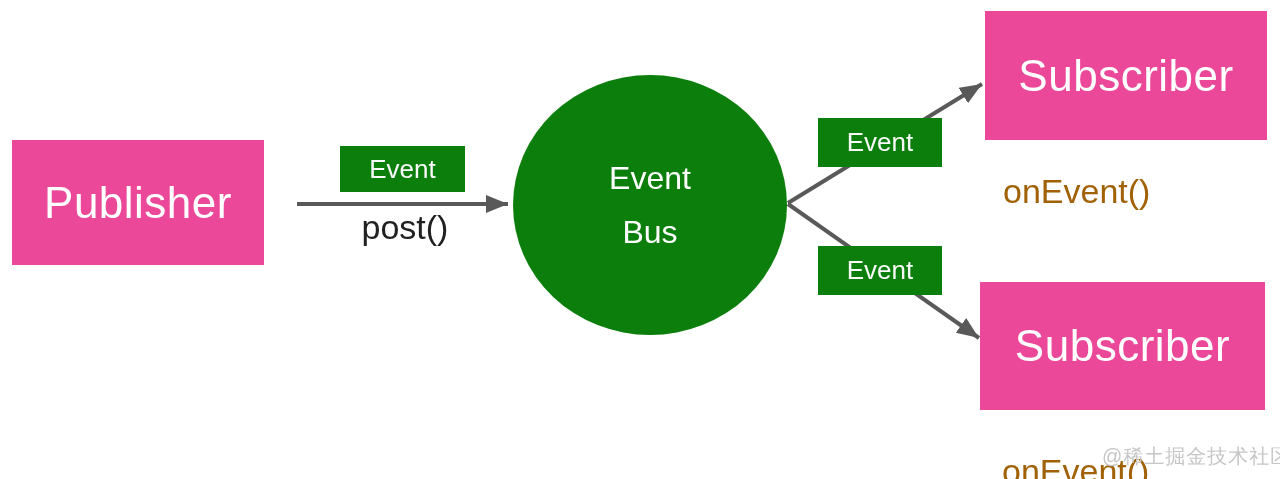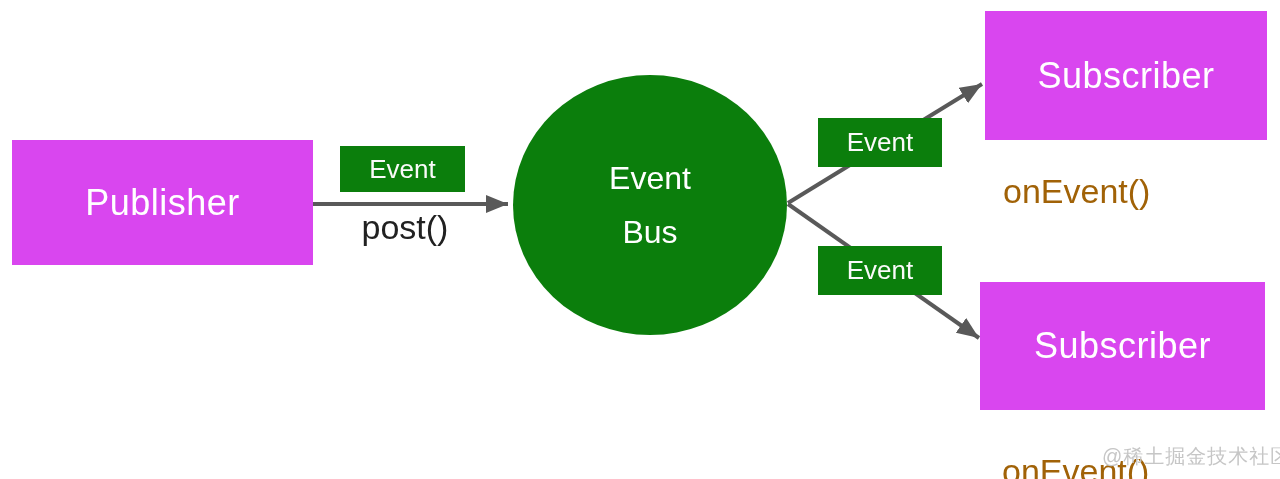--- a/index.html
+++ b/index.html
@@ -16,26 +16,26 @@
     overflow: hidden;
   }
   svg.arrows {
     position: absolute;
     left: 0; top: 0;
     width: 1280px; height: 479px;
     z-index: 1;
   }
   .node-box {
     position: absolute;
-    background: #d946ef;
+    background: #ec4899;
     color: #ffffff;
     display: flex;
     align-items: center;
     justify-content: center;
-    font-size: 36px;
+    font-size: 44px;
     font-weight: 400;
     letter-spacing: 0.5px;
     z-index: 2;
   }
   .event-tag {
     position: absolute;
     background: #0b7e0c;
     color: #fafafa;
     display: flex;
     align-items: center;
@@ -96,21 +96,21 @@
     <defs>
       <marker id="arrowhead" markerUnits="userSpaceOnUse" markerWidth="24" markerHeight="20" refX="22" refY="9" orient="auto">
         <polygon points="0,0 22,9 0,18" fill="#595959"></polygon>
       </marker>
     </defs>
     <line x1="297" y1="204" x2="508" y2="204" stroke="#595959" stroke-width="4" marker-end="url(#arrowhead)"></line>
     <line x1="788" y1="203" x2="982" y2="84" stroke="#595959" stroke-width="4" marker-end="url(#arrowhead)"></line>
     <line x1="788" y1="204" x2="979" y2="338" stroke="#595959" stroke-width="4" marker-end="url(#arrowhead)"></line>
   </svg>
 
-  <div class="node-box" style="left:12px; top:140px; width:301px; height:125px;justify-content:center;">
+  <div class="node-box" style="left:12px; top:140px; width:252px; height:125px;justify-content:center;">
     <span>Publisher</span>
   </div>
 
   <div class="event-tag" style="left:340px; top:146px; width:125px; height:46px;">
     <span>Event</span>
   </div>
 
   <div class="post-label">post()</div>
 
   <div class="bus-circle">

